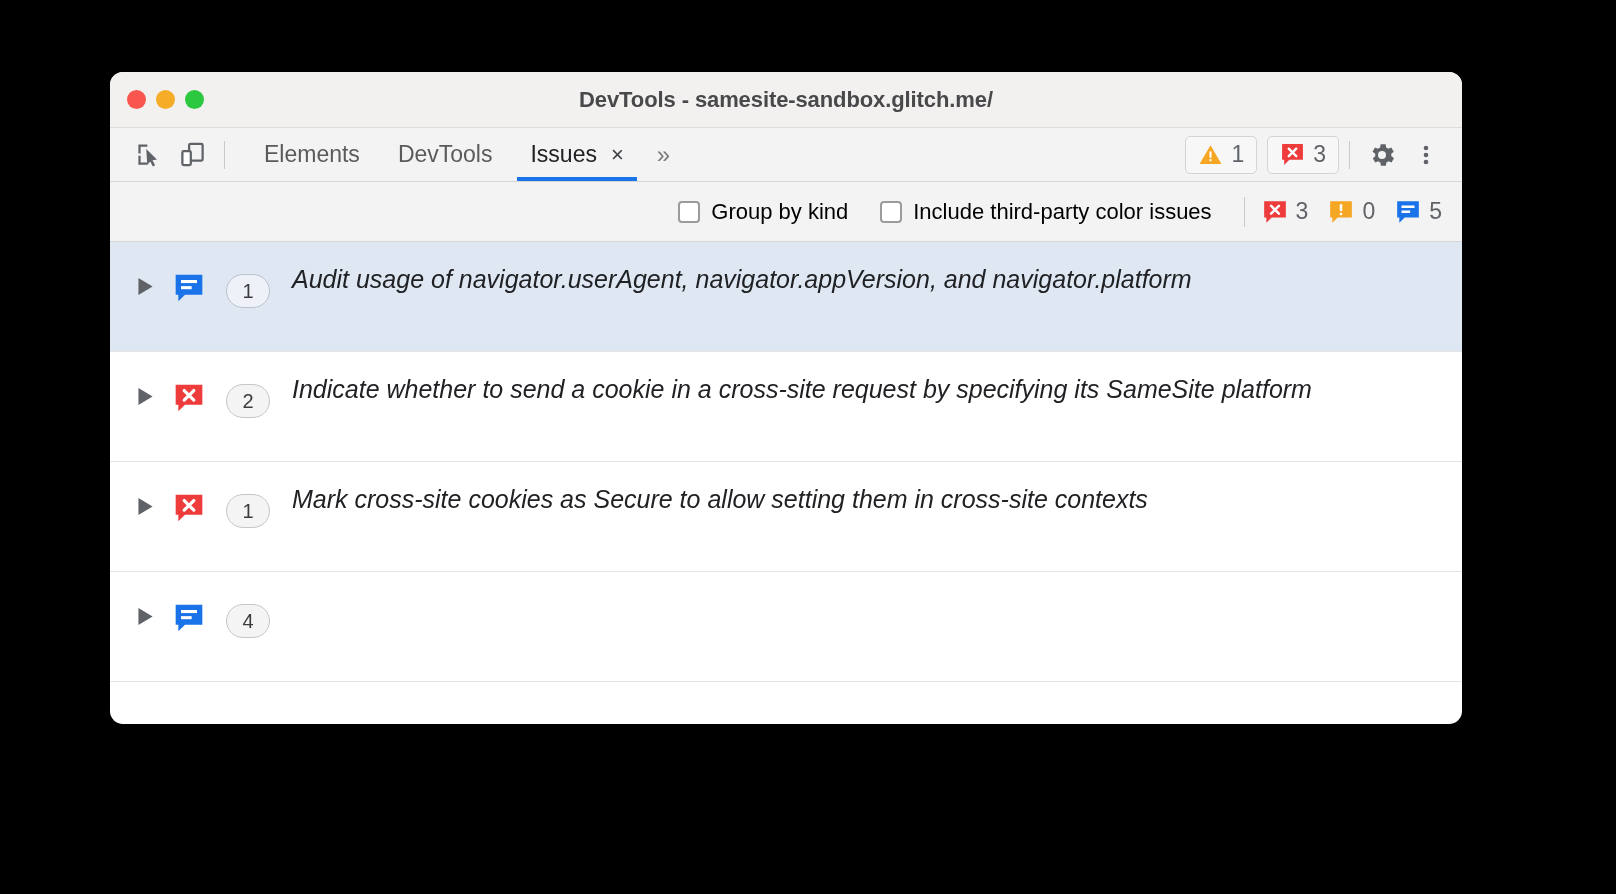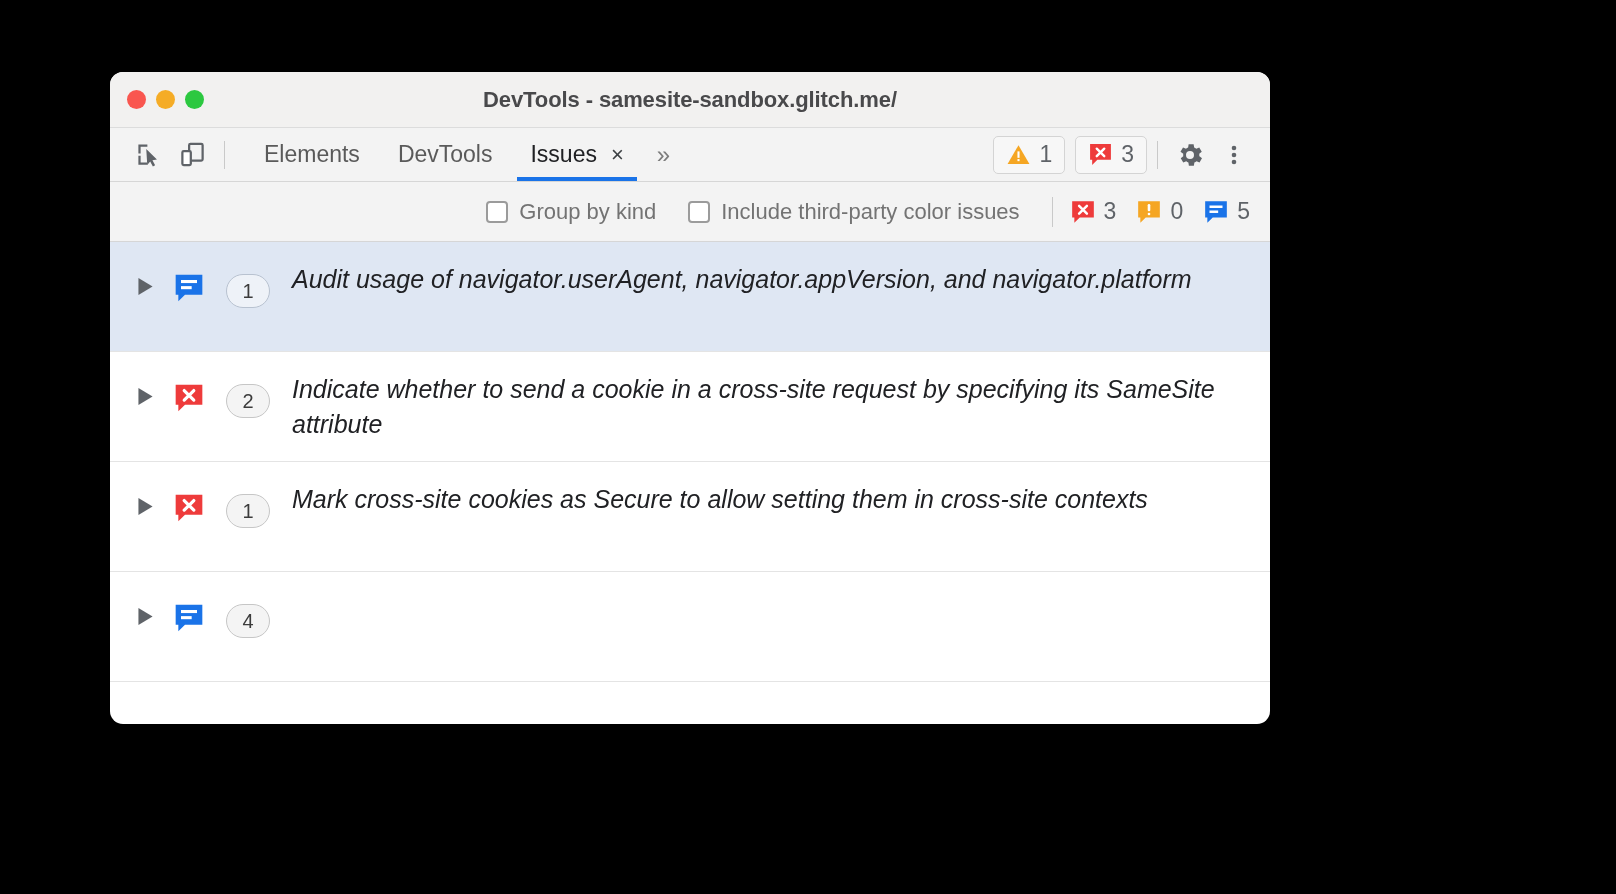--- a/index.html
+++ b/index.html
@@ -7,21 +7,21 @@
     width: 1616px; height: 894px;
     background: #000000;
     font-family: "Liberation Sans", sans-serif;
     overflow: hidden;
   }
   #stage { position: relative; width: 1616px; height: 894px; background: #000; }
 
   .window {
     position: absolute;
     left: 110px; top: 72px;
-    width: 1160px; height: 652px;
+    width: 1352px; height: 652px;
     background: #ffffff;
     border-radius: 13px;
     overflow: hidden;
     box-shadow: 0 10px 40px rgba(0,0,0,0.45);
   }
 
   
   .titlebar {
     position: relative;
     height: 56px;
@@ -115,21 +115,21 @@
     padding-right: 20px;
     gap: 0;
   }
   .check-item { display: flex; align-items: center; gap: 11px; margin-right: 32px; }
   .cbox {
     width: 22px; height: 22px;
     border: 2px solid #9b9b9b;
     border-radius: 4px;
     background: #fff;
   }
-  .check-label { font-size: 22px; color: #737373; }
+  .check-label { font-size: 22px; color: #000000; }
   .fsep { width: 1px; height: 30px; background: #c9c9c9; margin-right: 17px; }
   .stat { display: flex; align-items: center; gap: 8px; margin-right: 20px; }
   .stat:last-child { margin-right: 0; }
   .stat .num { font-size: 23px; color: #5f6368; }
 
   
   .issues { background: #fff; }
   .row {
     display: flex;
     align-items: flex-start;
@@ -334,21 +334,21 @@
               <path d="M0 0l10 6-10 6z" fill="#5f6368"></path>
             </svg>
       </span>
       <span class="sev">
         <svg width="32" height="32" viewBox="0 0 24 24">
           <path d="M2 2h20v15H9l-5 5v-5H2V2z" fill="#ee3b3b"></path>
           <path d="M8.4 6.4l7.2 7.2M15.6 6.4l-7.2 7.2" stroke="#fff" stroke-width="2.4" stroke-linecap="round"></path>
         </svg>
       </span>
       <span class="pill">2</span>
-      <span class="title">Indicate whether to send a cookie in a cross-site request by specifying its SameSite attribute</span>
+      <span class="title">Indicate whether to send a cookie in a cross-site request by specifying its SameSite platform</span>
     </div>
 
     <div class="row">
       <span class="caret">
         <svg width="15" height="17" viewBox="0 0 10 12">
               <path d="M0 0l10 6-10 6z" fill="#5f6368"></path>
             </svg>
       </span>
       <span class="sev">
         <svg width="32" height="32" viewBox="0 0 24 24">

